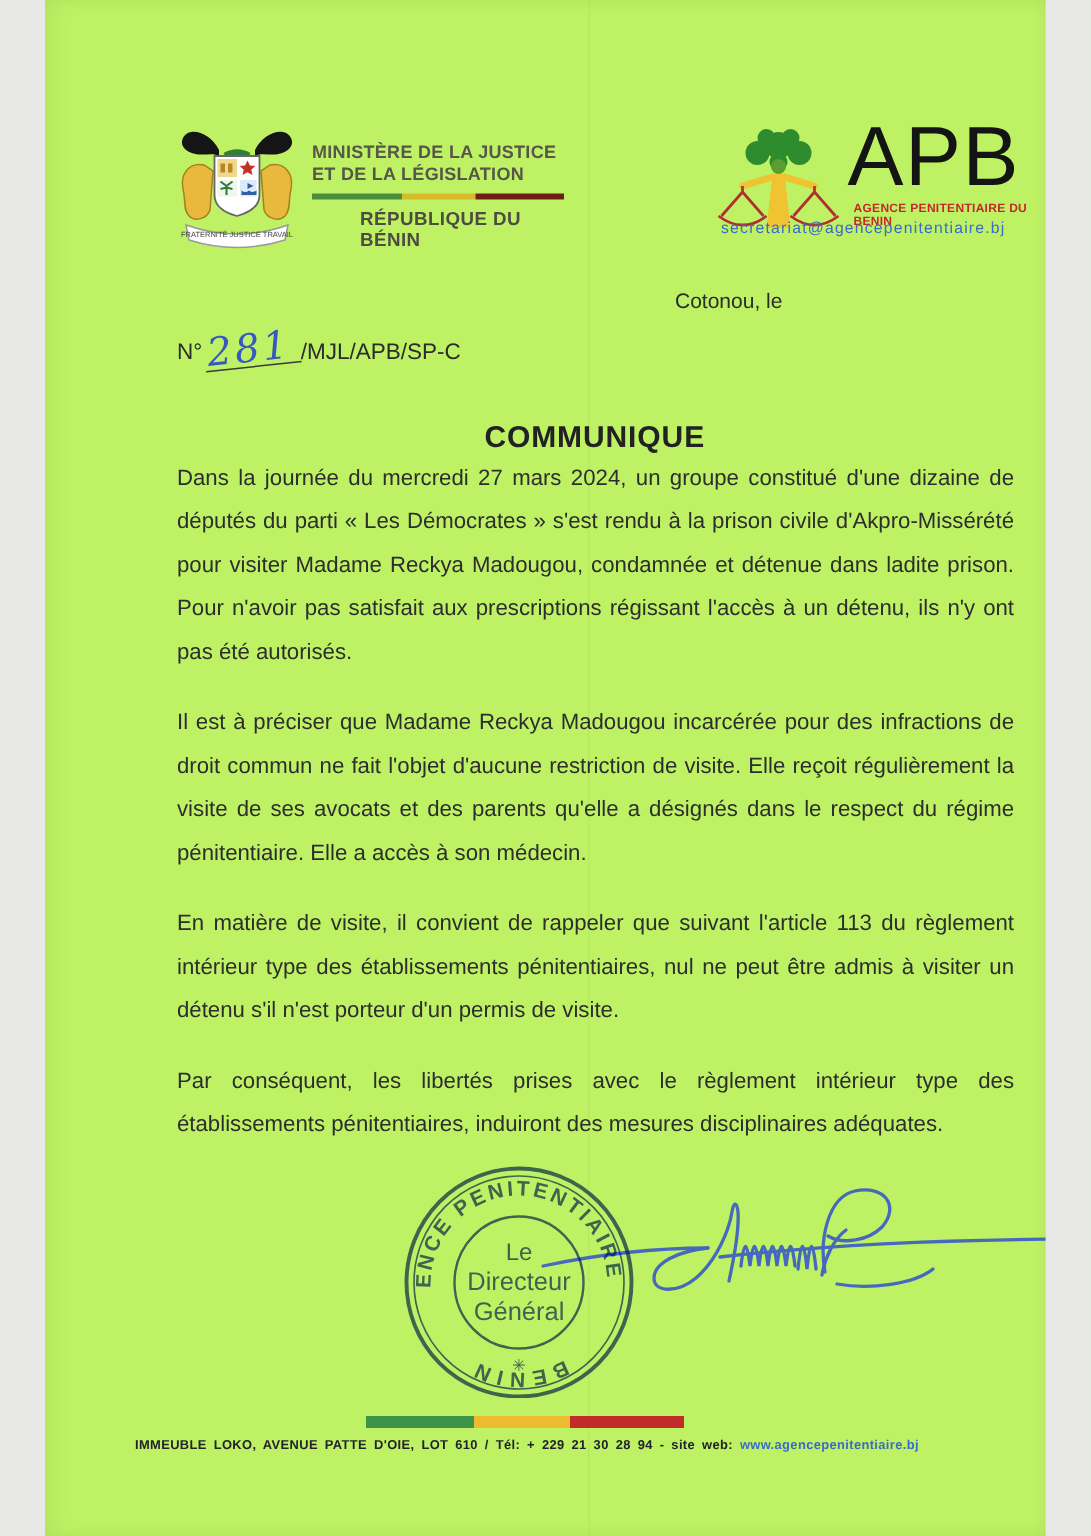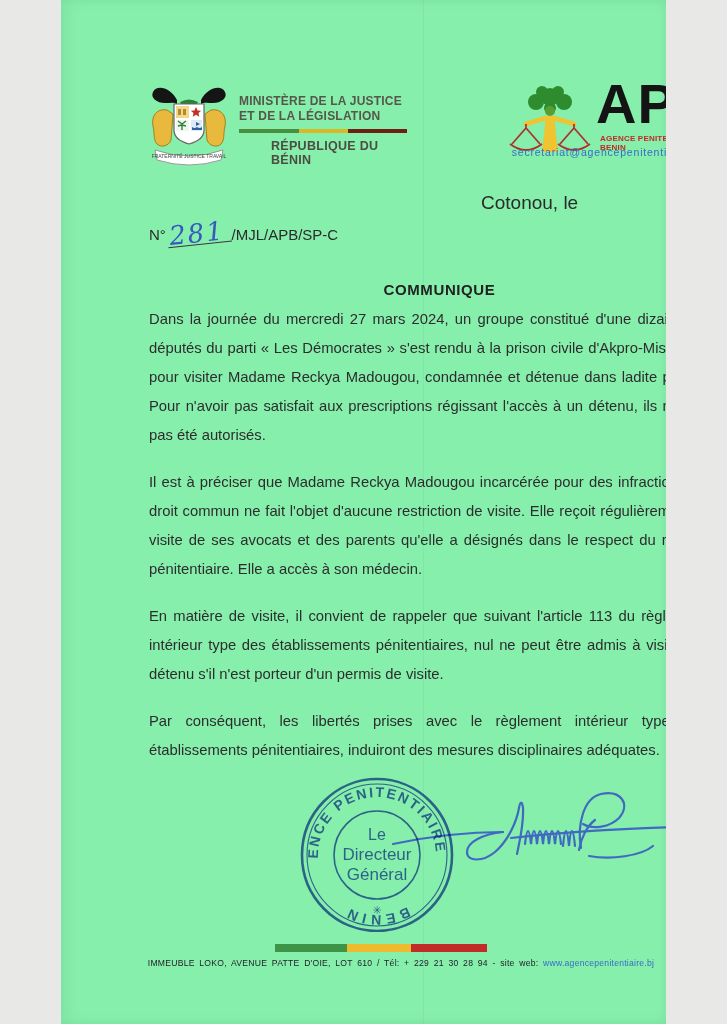--- a/index.html
+++ b/index.html
@@ -1,76 +1,76 @@
 <!DOCTYPE html>
 <html><head>
 <meta charset="utf-8">
 <style>
   html,body{margin:0;padding:0;background:#e8e8e6;}
   .page{
     position:relative;
-    width:605px;height:1024px;
+    width:667px;height:1024px;
     margin:0 auto;
-    background:#86efac;
+    background:#bef264;
     font-family:"Liberation Sans",sans-serif;
     color:#2b2b2b;
     overflow:hidden;
     box-shadow:inset 6px 0 14px rgba(0,0,0,.05), inset -3px 0 8px rgba(0,0,0,.03);
   }
   .fold{position:absolute;left:362px;top:0;width:1px;height:100%;background:rgba(0,0,0,.035);}
 
   
   .coa{position:absolute;left:86px;top:82px;width:84px;height:92px;}
   .ministry{position:absolute;left:178px;top:94px;width:180px;}
   .ministry .l1,.ministry .l2{font-size:12px;font-weight:700;color:#56564b;letter-spacing:.2px;line-height:15px;}
   .tricolor{display:flex;width:168px;height:4px;margin:5px 0 6px 0;}
   .tricolor span{height:100%;}
   .tc-g{width:36%;} .tc-y{width:29%;} .tc-r{width:35%;}
   .republic{font-size:12.5px;font-weight:700;color:#4c4c41;letter-spacing:.3px;padding-left:32px;}
 
   .apb{position:absolute;left:443px;top:78px;width:210px;}
   .apb-logo{position:absolute;left:0;top:6px;width:92px;height:80px;}
-  .apb-acr{position:absolute;left:92px;top:-4px;font-size:56px;font-weight:700;color:#141414;letter-spacing:1px;line-height:60px;}
+  .apb-acr{position:absolute;left:92px;top:-4px;font-size:56px;font-weight:400;color:#141414;letter-spacing:1px;line-height:60px;}
   .apb-name{position:absolute;left:96px;top:56px;width:130px;font-size:8px;font-weight:700;color:#c4282a;letter-spacing:.2px;text-align:left;}
   .apb-email{position:absolute;left:-5px;top:68px;width:215px;font-size:10.5px;color:#3a6bc6;letter-spacing:.8px;text-align:center;}
 
   
-  .dateline{position:absolute;left:420px;top:192px;font-size:19px;color:#2b2b2b;}
+  .dateline{position:absolute;left:420px;top:192px;font-size:14px;color:#2b2b2b;}
   .datestamp{position:absolute;left:527px;top:186px;font-size:17px;font-weight:700;color:#3353c2;letter-spacing:3px;opacity:.92;}
   .ref{position:absolute;left:88px;top:222px;font-size:15px;color:#2b2b2b;}
   .ref .num{
     display:inline-block;
     font-family:"DejaVu Serif",serif;font-style:italic;
     font-size:26px;color:#3758c0;line-height:18px;
     transform:rotate(-6deg) translateY(2px);
     border-bottom:1.5px solid #3a3a3a;
     padding:0 6px 2px 2px;margin:0 1px 0 1px;
     letter-spacing:2px;
   }
 
   
-  .title{position:absolute;left:100px;top:281px;width:557px;text-align:center;font-size:15px;font-weight:700;letter-spacing:.6px;color:#222;}
+  .title{position:absolute;left:88px;top:281px;width:557px;text-align:center;font-size:20px;font-weight:700;letter-spacing:.6px;color:#222;}
   .body-text{position:absolute;left:88px;top:305px;width:558px;}
   .body-text p{
     margin:0 0 18px 0;
     font-size:14.8px;line-height:29px;
     text-align:justify;color:#2d2d2d;
   }
 
   
   .stamp{position:absolute;left:236px;top:776px;width:160px;height:156px;opacity:.88;mix-blend-mode:multiply;z-index:4;}
   .sig{position:absolute;left:330px;top:786px;width:370px;height:92px;z-index:3;}
   .sig-name{position:absolute;left:350px;top:870px;width:250px;text-align:center;font-size:15px;font-weight:700;color:#222;z-index:5;}
   .sig-role{position:absolute;left:302px;top:896px;width:350px;font-size:14.5px;color:#2d2d2d;z-index:5;}
 
   
   .fbar{position:absolute;left:214px;top:944px;width:212px;height:8px;display:flex;}
   .fbar span{height:100%;}
   .fb-g{width:34%;} .fb-y{width:30%;} .fb-r{width:36%;}
-  .faddr{position:absolute;left:60px;top:958px;width:560px;text-align:center;font-size:8.6px;font-weight:400;color:#22222a;letter-spacing:.25px;word-spacing:2px;}
+  .faddr{position:absolute;left:60px;top:958px;width:560px;text-align:left;font-size:8.6px;font-weight:700;color:#22222a;letter-spacing:.25px;word-spacing:2px;}
   .faddr .web{color:#3a6bc6;}
 </style>
 </head>
 <body>
 
 <div class="page">
   <div class="fold"></div>
 
   <svg class="coa" viewBox="0 0 84 92">
 

